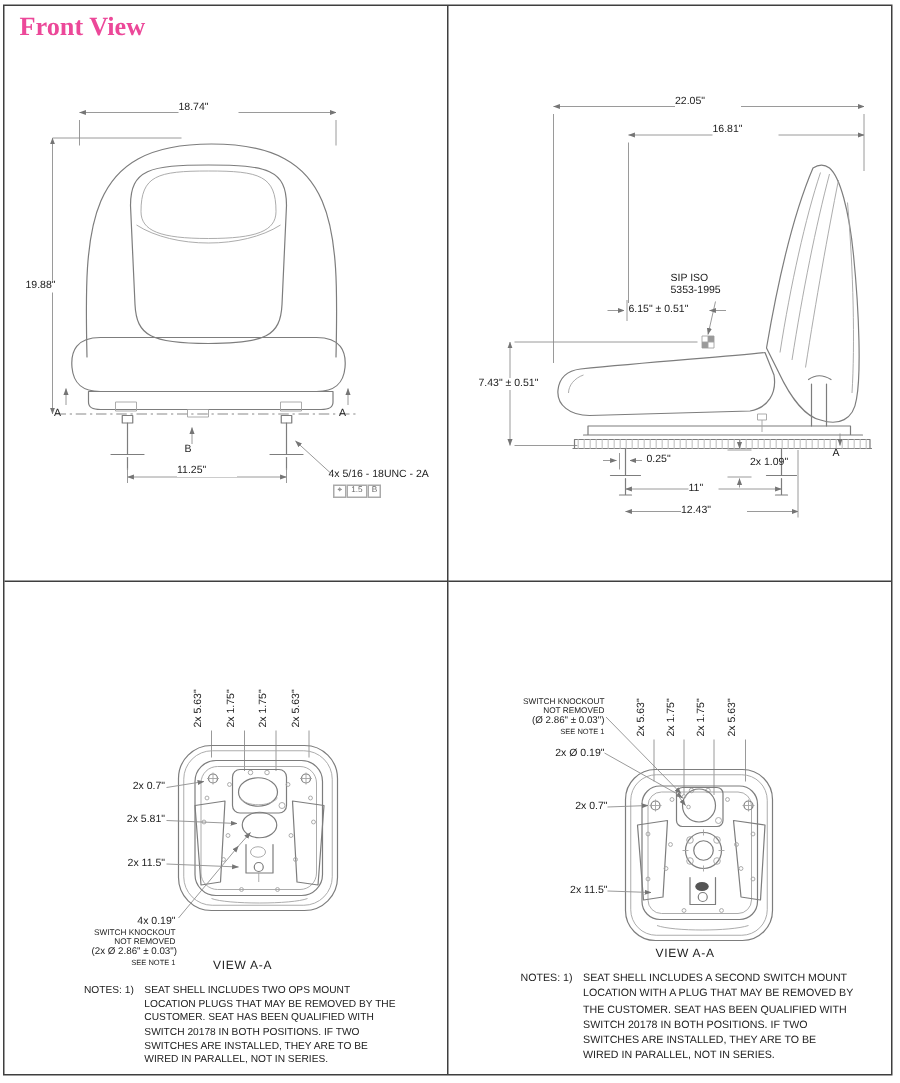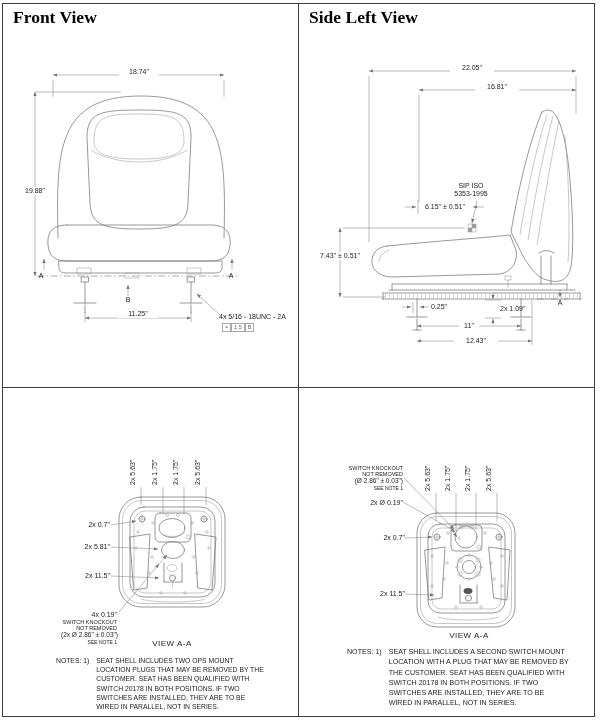--- a/index.html
+++ b/index.html
@@ -1,22 +1,22 @@
 <!DOCTYPE html>
 <html><head>
 <meta charset="utf-8">
 <style>
   html,body{margin:0;padding:0;background:#fff;width:600px;height:722px;overflow:hidden;}
   #sheet{position:absolute;left:2px;top:3px;width:591px;height:712px;border:1.5px solid #3f3f3f;display:grid;grid-template-columns:296px 1fr;grid-template-rows:384px 1fr;background:#fff;}
   .panel{position:relative;overflow:hidden;}
   .p-tl{border-right:1.5px solid #3f3f3f;border-bottom:1.5px solid #3f3f3f;}
   .p-tr{border-bottom:1.5px solid #3f3f3f;}
   .p-bl{border-right:1.5px solid #3f3f3f;}
-  .ptitle{position:absolute;left:10px;top:3px;font:700 17.5px "Liberation Serif", serif;color:#000000;white-space:nowrap;}
-  .dim{position:absolute;font-family:"Liberation Sans",sans-serif;font-size:7px;line-height:8px;color:#222;text-align:center;white-space:nowrap;}
+  .ptitle{position:absolute;left:10px;top:3px;font:700 17.5px "Liberation Serif", serif;color:#ec4899;white-space:nowrap;}
+  .dim{position:absolute;font-family:"Liberation Sans",sans-serif;font-size:7px;line-height:8px;color:#222;white-space:nowrap;}
   .bgw{background:#fff;}
   .ra{text-align:right;}
   .la{text-align:left;}
   .f55{font-size:5.5px;line-height:6px;}
   .f5{font-size:5px;line-height:6px;}
   .f65{font-size:6.5px;line-height:7px;}
   .f8{font-size:8px;line-height:9px;letter-spacing:0.5px;}
   .vlab{position:absolute;font-family:"Liberation Sans",sans-serif;font-size:7px;height:8px;line-height:8px;color:#222;white-space:nowrap;transform:rotate(-90deg);transform-origin:0 100%;}
   .lw{position:absolute;left:0;top:0;}
   .gdt{position:absolute;display:inline-flex;font-family:"Liberation Sans",sans-serif;font-size:5.5px;line-height:7px;color:#666;}
@@ -150,21 +150,20 @@
       <path class="dl" d="M118,322 H222" marker-start="url(#arr)" marker-end="url(#arr)"></path>
       <path class="dl" d="M118,337 H233" marker-start="url(#arr)" marker-end="url(#arr)"></path>
       <path class="dl" d="M233,296 V341"></path>
       <path class="dl" d="M186,296 H202 M186,314 H202"></path>
       <path class="dl" d="M194,289 V295" marker-end="url(#arr)"></path>
       <path class="dl" d="M194,321 V315" marker-end="url(#arr)"></path>
 
       <path class="dd" d="M238,295 H270"></path>
       <path class="dl" d="M261,285 V293" marker-end="url(#arr)"></path>
     </svg>
-    <span class="ptitle">Side Left View</span>
     <span class="dim bgw" style="left:151px;top:60px;width:44px;">22.05"</span>
     <span class="dim bgw" style="left:176px;top:79px;width:44px;">16.81"</span>
     <span class="dim" style="left:148px;top:178px;width:48px;">SIP ISO</span>
     <span class="dim" style="left:148px;top:186px;width:48px;">5353-1995</span>
     <span class="dim bgw" style="left:120px;top:199px;width:52px;">6.15" ± 0.51"</span>
     <span class="dim bgw" style="left:20px;top:248px;width:42px;">7.43" ± 0.51"</span>
     <span class="dim la" style="left:132px;top:299px;">0.25"</span>
     <span class="dim bgw" style="left:160px;top:318px;width:20px;">11"</span>
     <span class="dim bgw" style="left:155px;top:333px;width:44px;">12.43"</span>
     <span class="dim la" style="left:201px;top:301px;">2x 1.09"</span>

